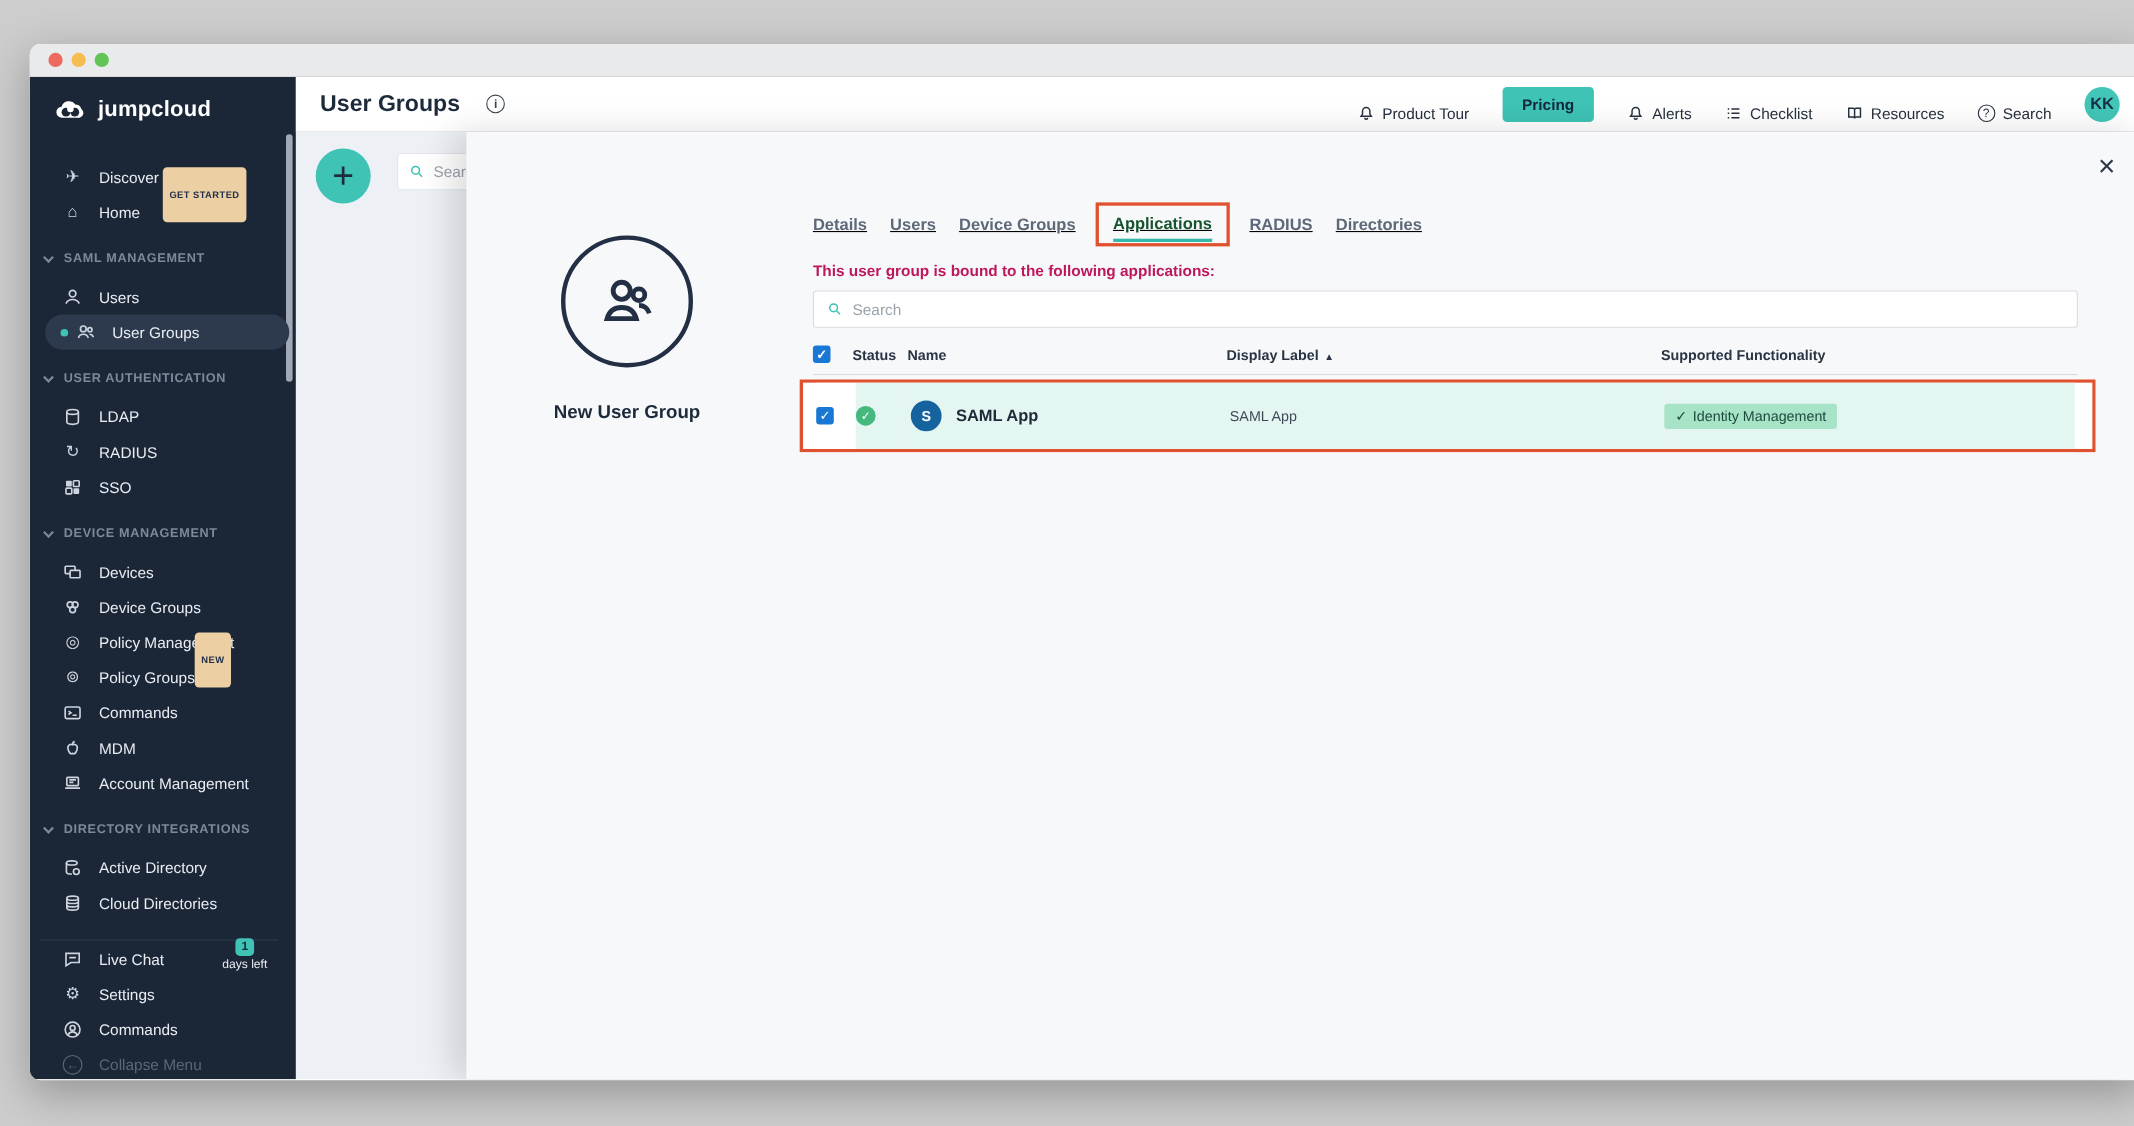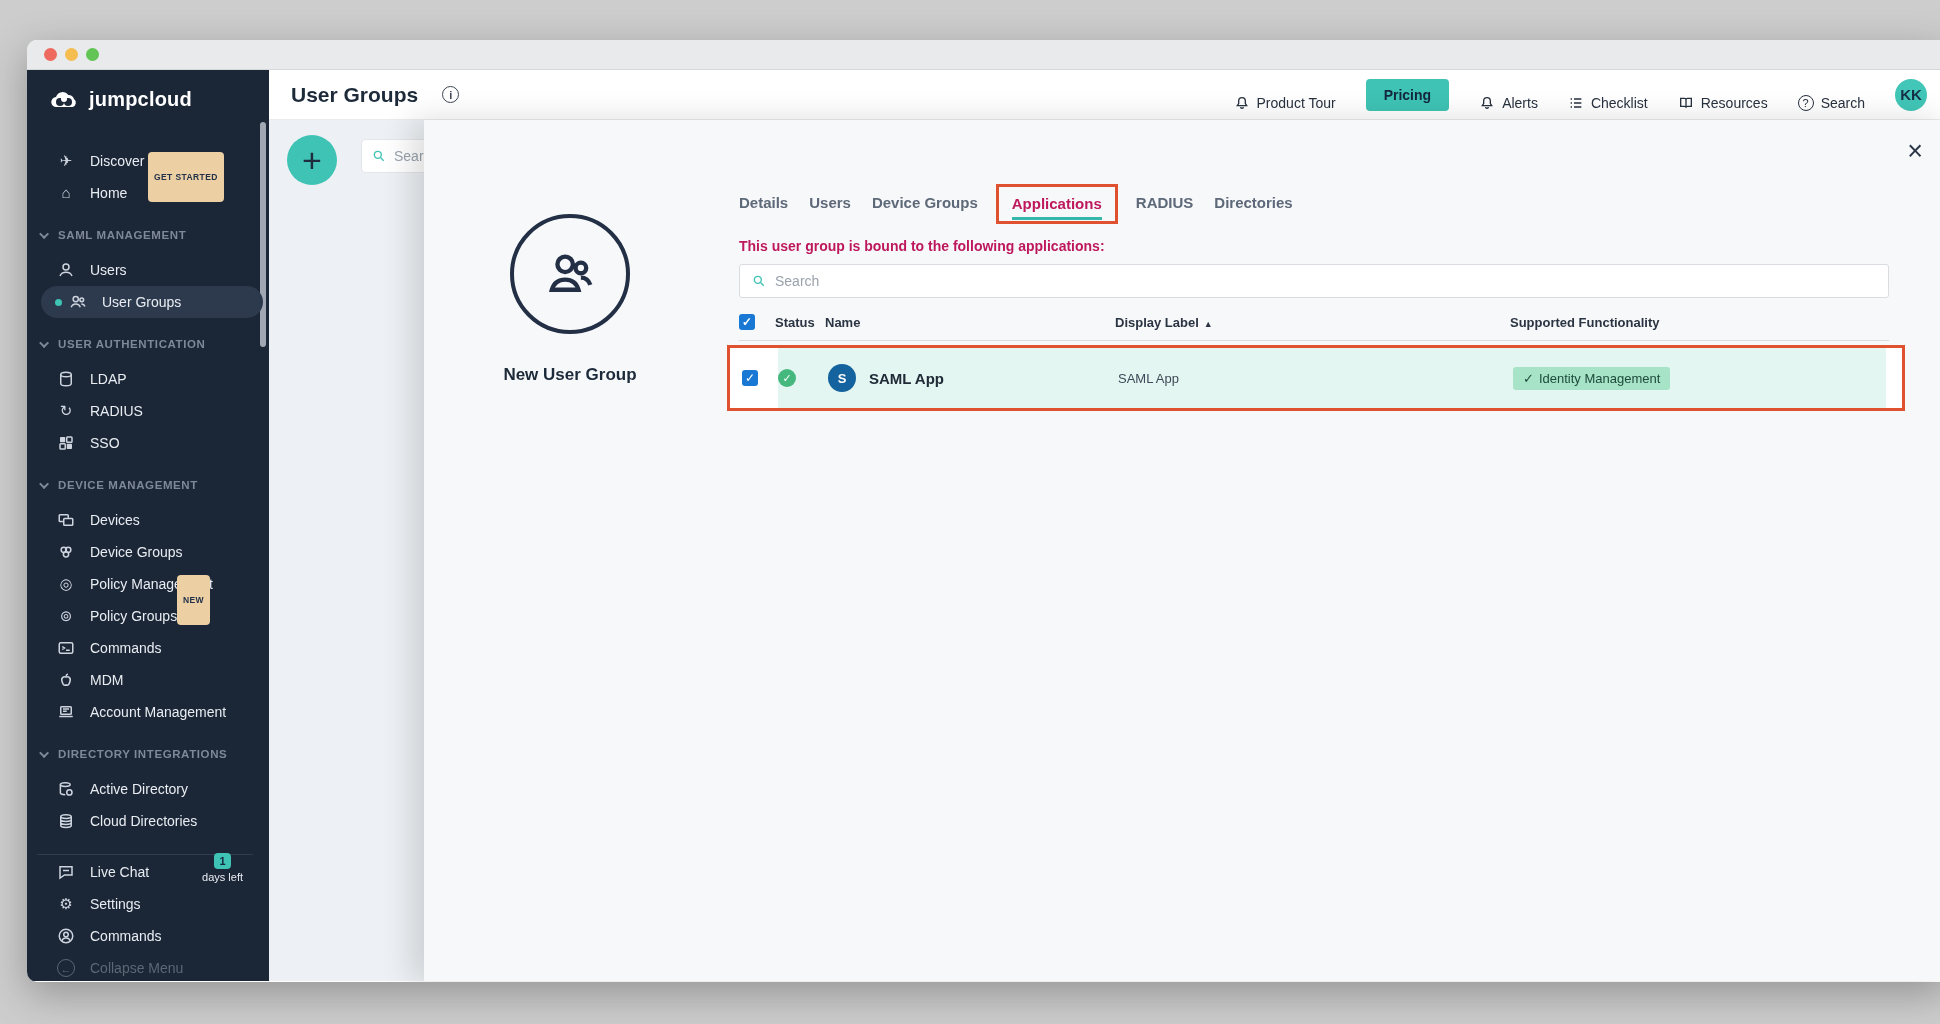--- a/index.html
+++ b/index.html
@@ -81,24 +81,24 @@
            box-shadow:-12px 0 30px rgba(0,0,0,.14); }
   .close-x { position:absolute; top:18px; right:26px; font-size:27px; color:#2b3748;
              background:none; border:none; cursor:pointer; line-height:1; }
   .g-circle { position:absolute; left:86px; top:94px; width:120px; height:120px;
               border:4px solid #232f45; border-radius:50%; color:#232f45;
               display:flex; align-items:center; justify-content:center; }
   .g-circle svg { width:58px; height:58px; }
   .g-name { position:absolute; left:0; top:245px; width:292px; text-align:center;
             font-size:17px; font-weight:bold; color:#1d2a3a; }
   .m-content { position:absolute; left:315px; top:0; width:1150px; }
-  .tabs { display:flex; align-items:flex-start; gap:21px; margin-top:64px; }
+  .tabs { display:flex; align-items:center; gap:21px; margin-top:64px;text-decoration:underline; }
   .tab { font-size:15px; font-weight:bold; color:#5d6878; padding:10px 0; cursor:pointer; }
   .tab-annot { border:3px solid #e0522f; padding:8px 13px; margin:0 -3px; }
-  .tab.active { color:#be185d; border-bottom:3px solid #35b8aa; padding-bottom:5px; }
+  .tab.active { color:#14532d; border-bottom:3px solid #35b8aa; padding-bottom:5px; }
   .m-desc { margin-top:14px; font-size:14px; font-weight:bold; color:#be185d; }
   .m-search { margin-top:10px; height:34px; background:#fff; border:1px solid #d9dce1;
               border-radius:3px; display:flex; align-items:center; padding:0 12px; gap:9px; }
   .m-search input { border:none; outline:none; flex:1; font-size:14px; color:#333;
                     font-family:"Liberation Sans",sans-serif; background:transparent; }
   .m-search input::placeholder { color:#9aa3ad; }
   .grid { display:grid; grid-template-columns:36px 50px 290px 395px 1fr; align-items:center; }
   .t-head { margin-top:16px; padding-bottom:10px; border-bottom:1px solid #d8dbe0;
             font-size:13px; font-weight:bold; color:#2a3442; }
   .cbx { width:16px; height:16px; background:#1878d4; border-radius:3px; color:#fff;

